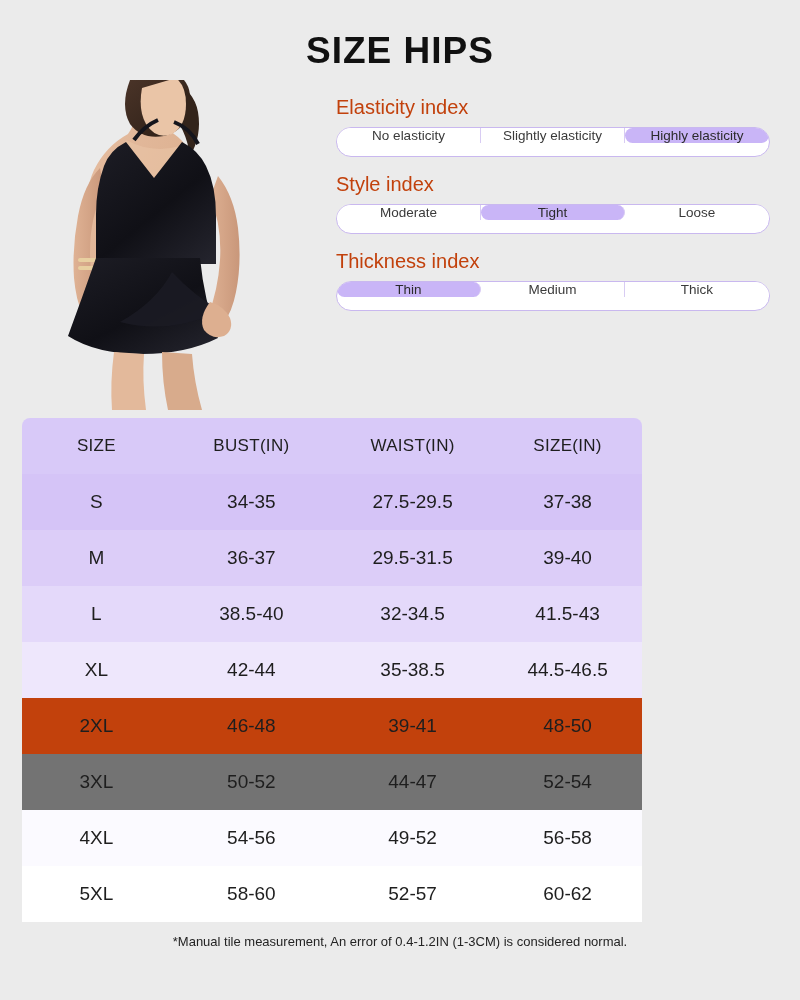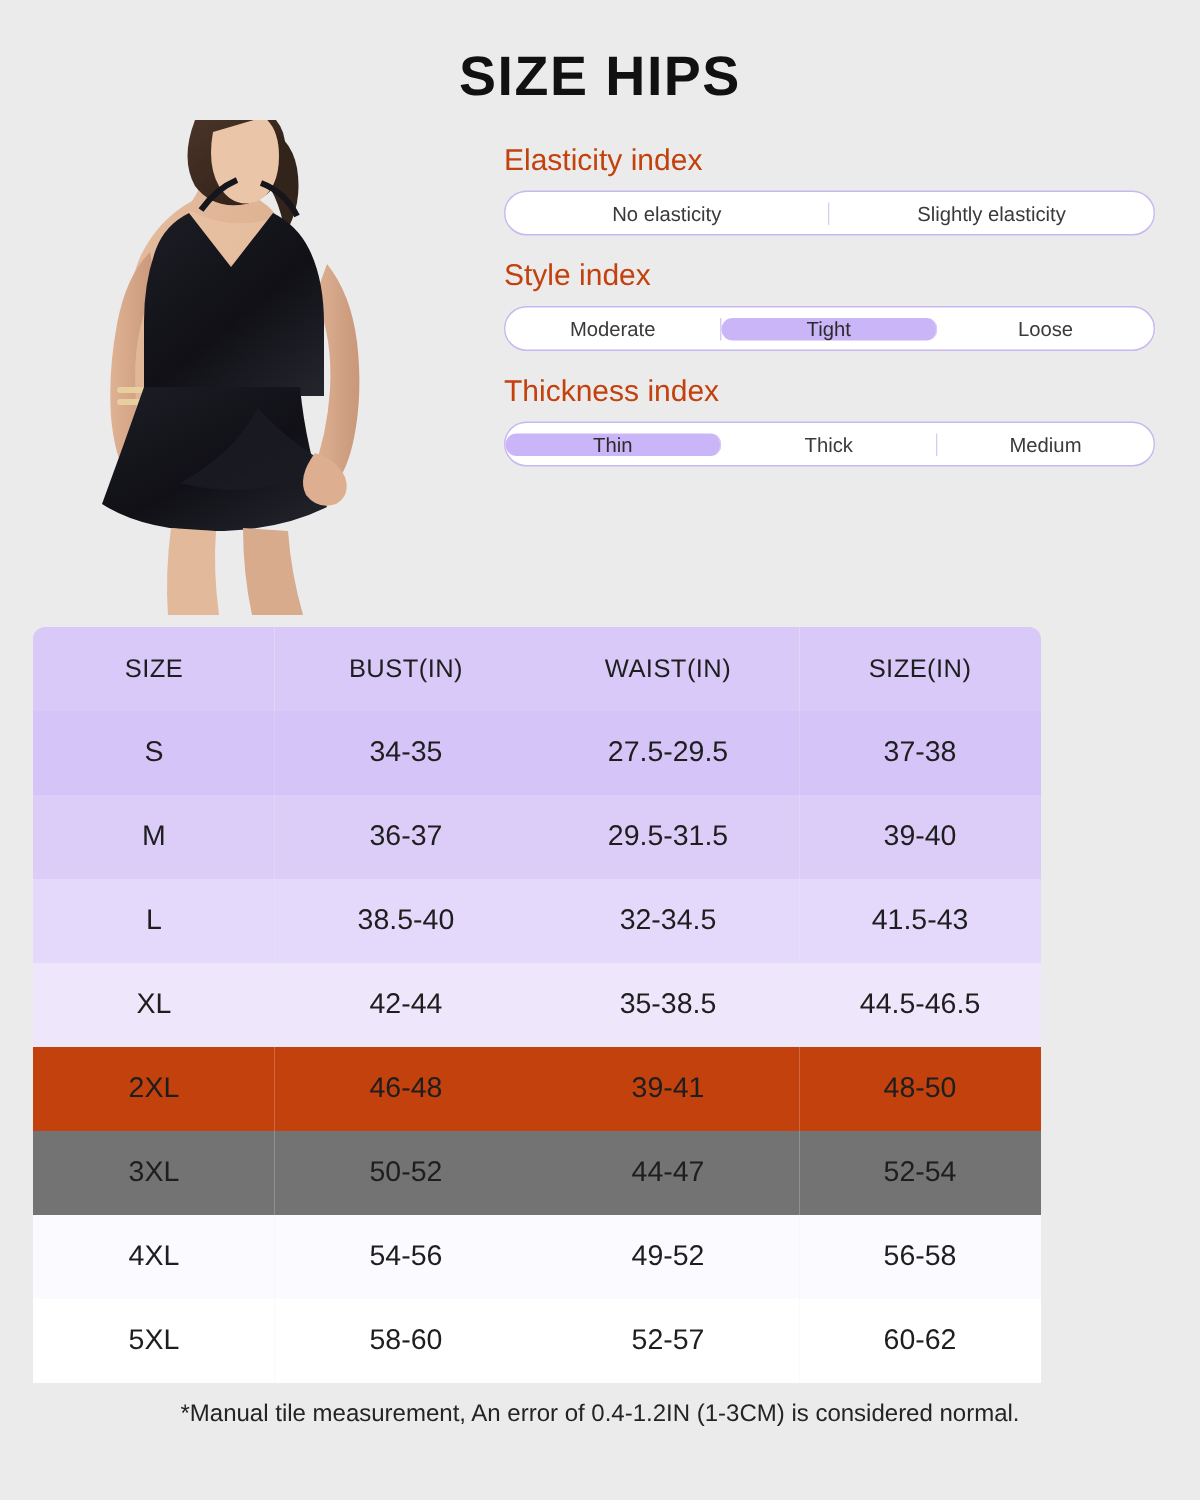--- a/index.html
+++ b/index.html
@@ -70,21 +70,21 @@
   }
   .index-label {
     font-size: 20px;
     color: #c2410c;
     margin-bottom: 8px;
     font-weight: normal;
   }
 
   .pill-bar {
     display: flex;
-    align-items: center;
+    align-items: flex-start;
     border: 1px solid #c9b8ef;
     border-radius: 16px;
     height: 30px;
     overflow: hidden;
     background: #ffffff;
     width: 434px;
     box-sizing: border-box;
   }
   .pill-seg {
     flex: 1 1 33.33%;
@@ -101,21 +101,21 @@
   .pill-seg.active {
     background: #c9b5f7;
     color: #2b2b2b;
     border-radius: 16px;
   }
 
   
   .table {
     margin: 6px 22px 0 22px;
     border-collapse: collapse;
-    width: 672px;
+    width: 620px;
     table-layout: fixed;
   }
   .table th, .table td {
     text-align: center;
     font-size: 19px;
     font-weight: normal;
     color: #1e1e1e;
     height: 54px;
     vertical-align: middle;
   }
@@ -129,21 +129,21 @@
   .table tr.head th:first-child { border-top-left-radius: 8px; }
   .table tr.head th:last-child { border-top-right-radius: 8px; }
 
   .col-size { width: 24%; }
   .col-bust { width: 26%; }
   .col-waist { width: 26%; }
   .col-hips { width: 24%; }
 
   .footnote {
     text-align: center;
-    font-size: 16px;
+    font-size: 13px;
     color: #242424;
     padding-top: 12px;
   }
 </style>
 </head>
 <body>
 
 <div class="page">
 
   <div class="title">SIZE HIPS</div>
@@ -209,38 +209,39 @@
       </svg>
     </div>
 
     <div class="indices">
 
       <div class="index-block">
         <div class="index-label">Elasticity index</div>
         <div class="pill-bar">
           <div class="pill-seg">No elasticity</div>
           <div class="pill-seg">Slightly elasticity</div>
+          <div class="pill-seg active">Highly elasticity</div>
         </div>
       </div>
 
       <div class="index-block">
         <div class="index-label">Style index</div>
         <div class="pill-bar">
           <div class="pill-seg">Moderate</div>
           <div class="pill-seg active">Tight</div>
           <div class="pill-seg">Loose</div>
         </div>
       </div>
 
       <div class="index-block">
         <div class="index-label">Thickness index</div>
         <div class="pill-bar">
           <div class="pill-seg active">Thin</div>
+          <div class="pill-seg">Medium</div>
           <div class="pill-seg">Thick</div>
-          <div class="pill-seg">Medium</div>
         </div>
       </div>
 
     </div>
   </div>
 
   <table class="table">
     <colgroup>
       <col class="col-size">
         <col class="col-bust">

